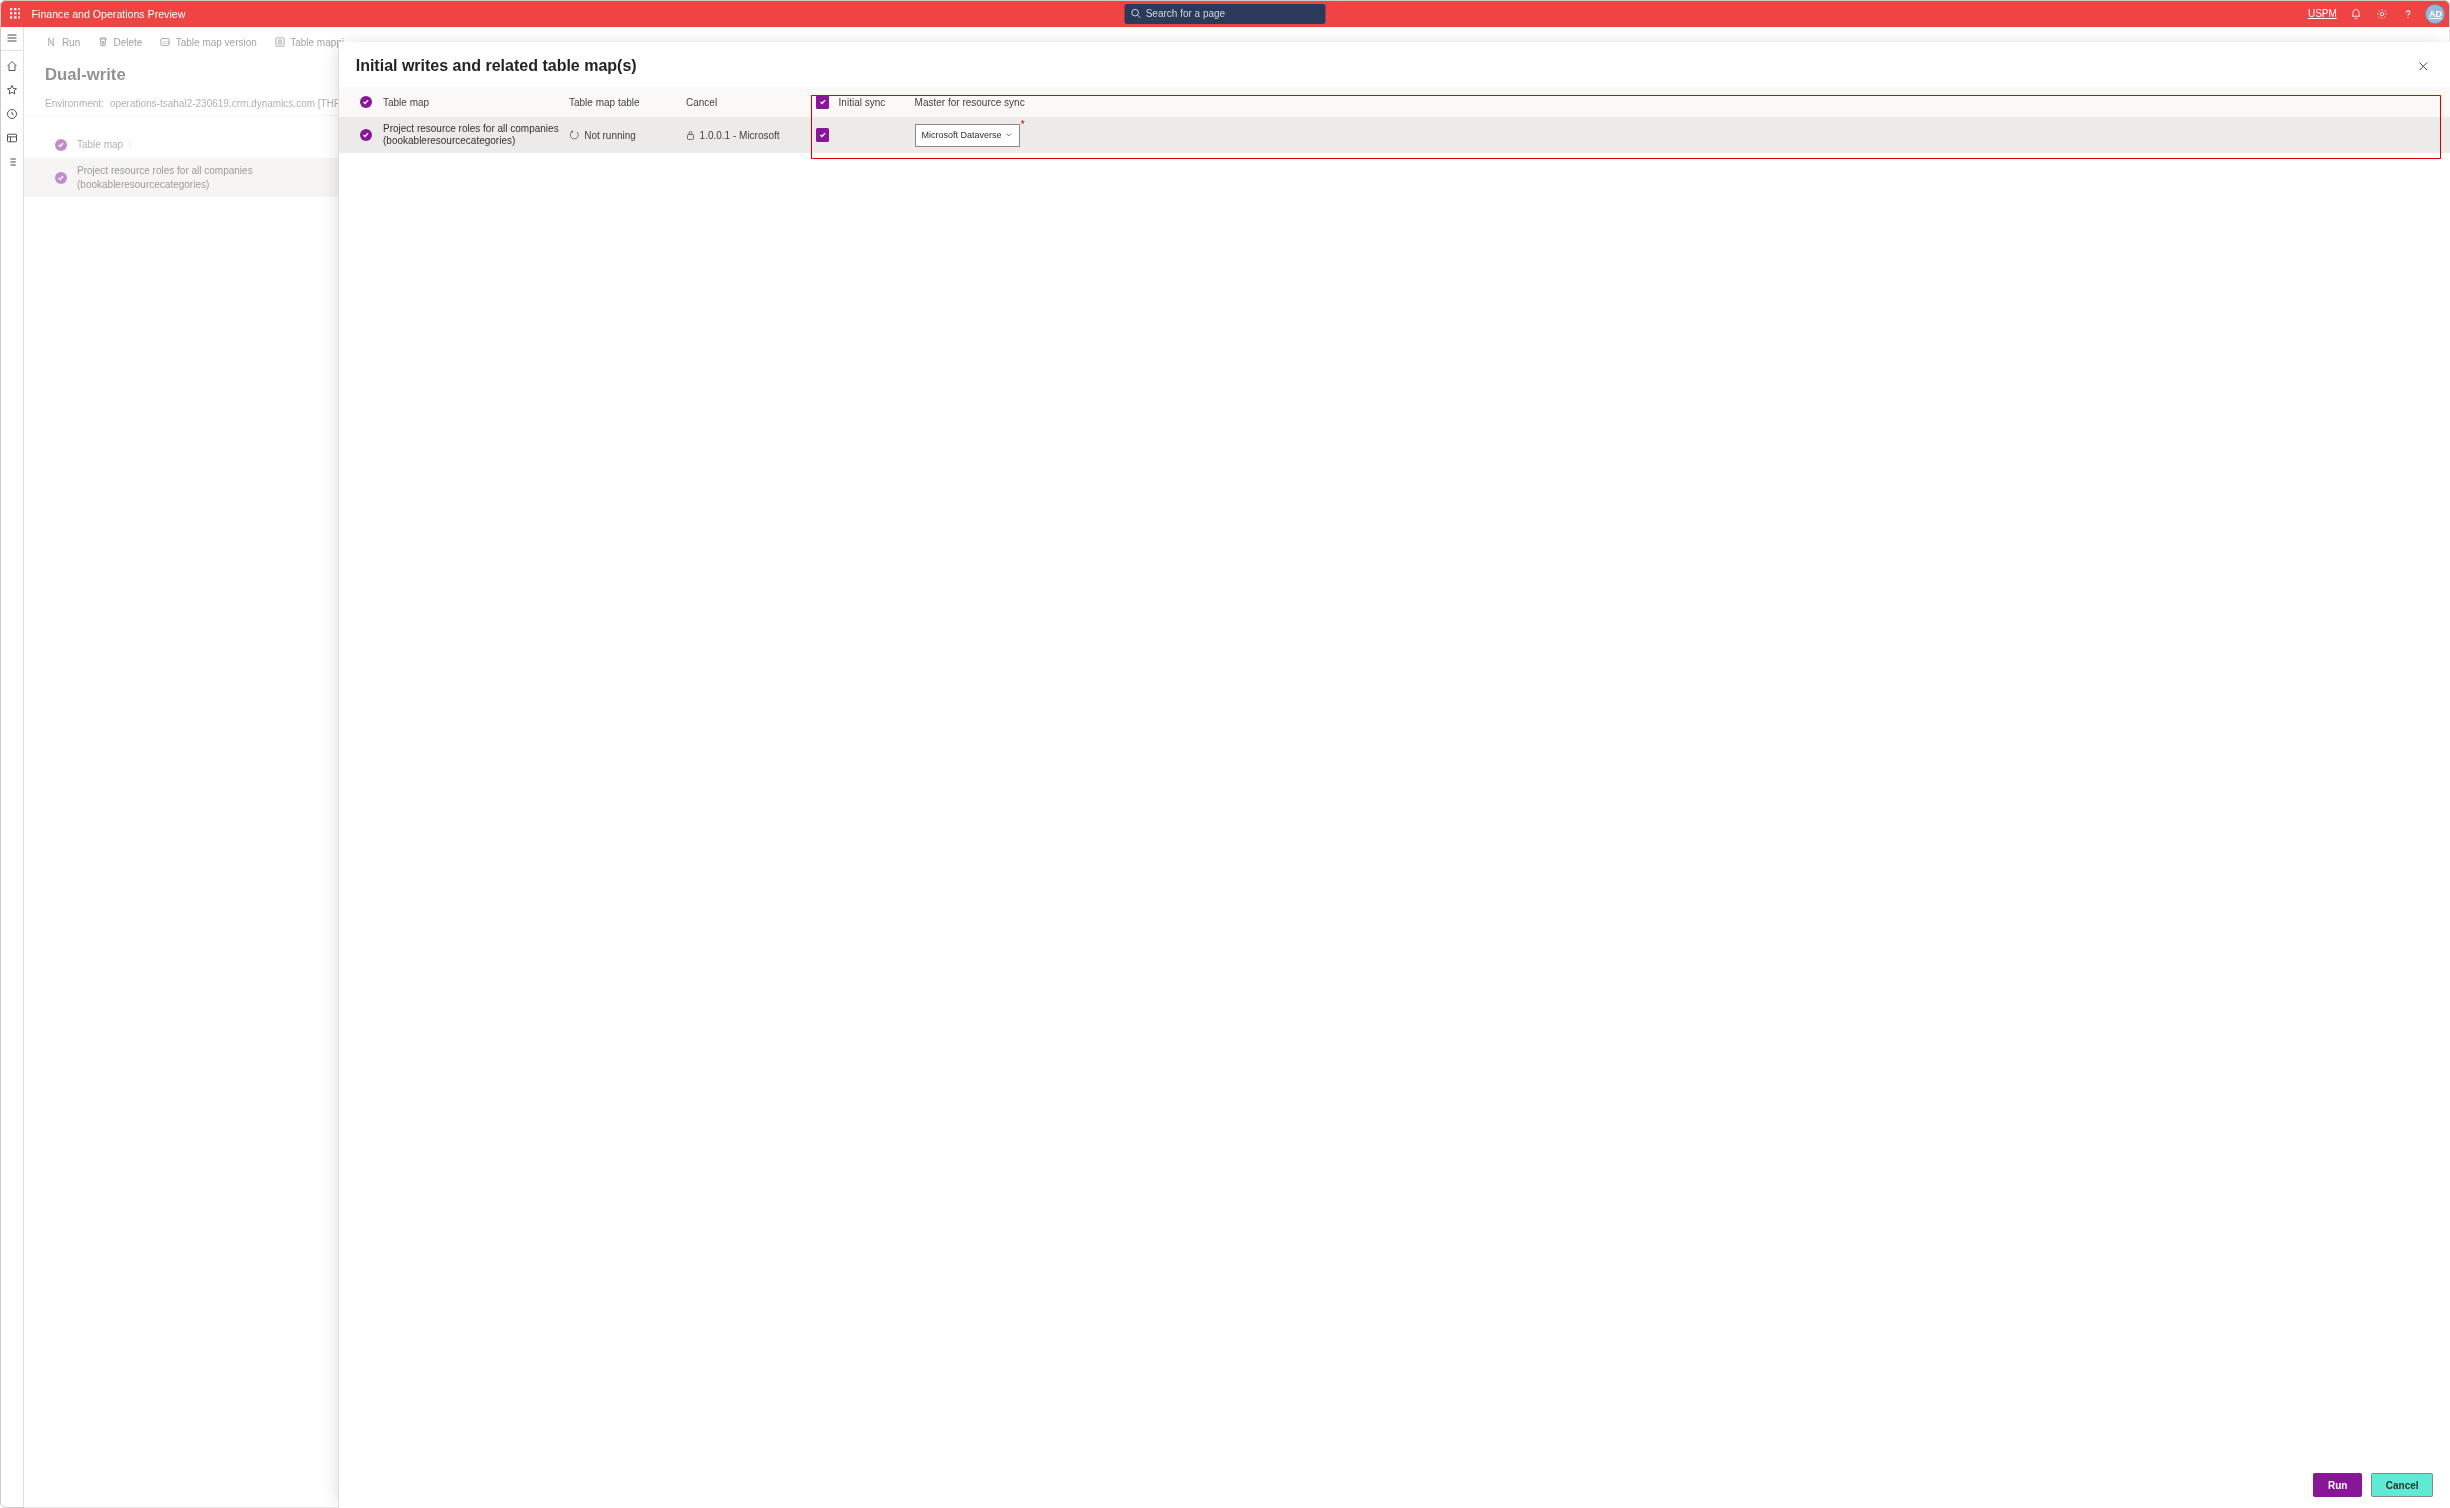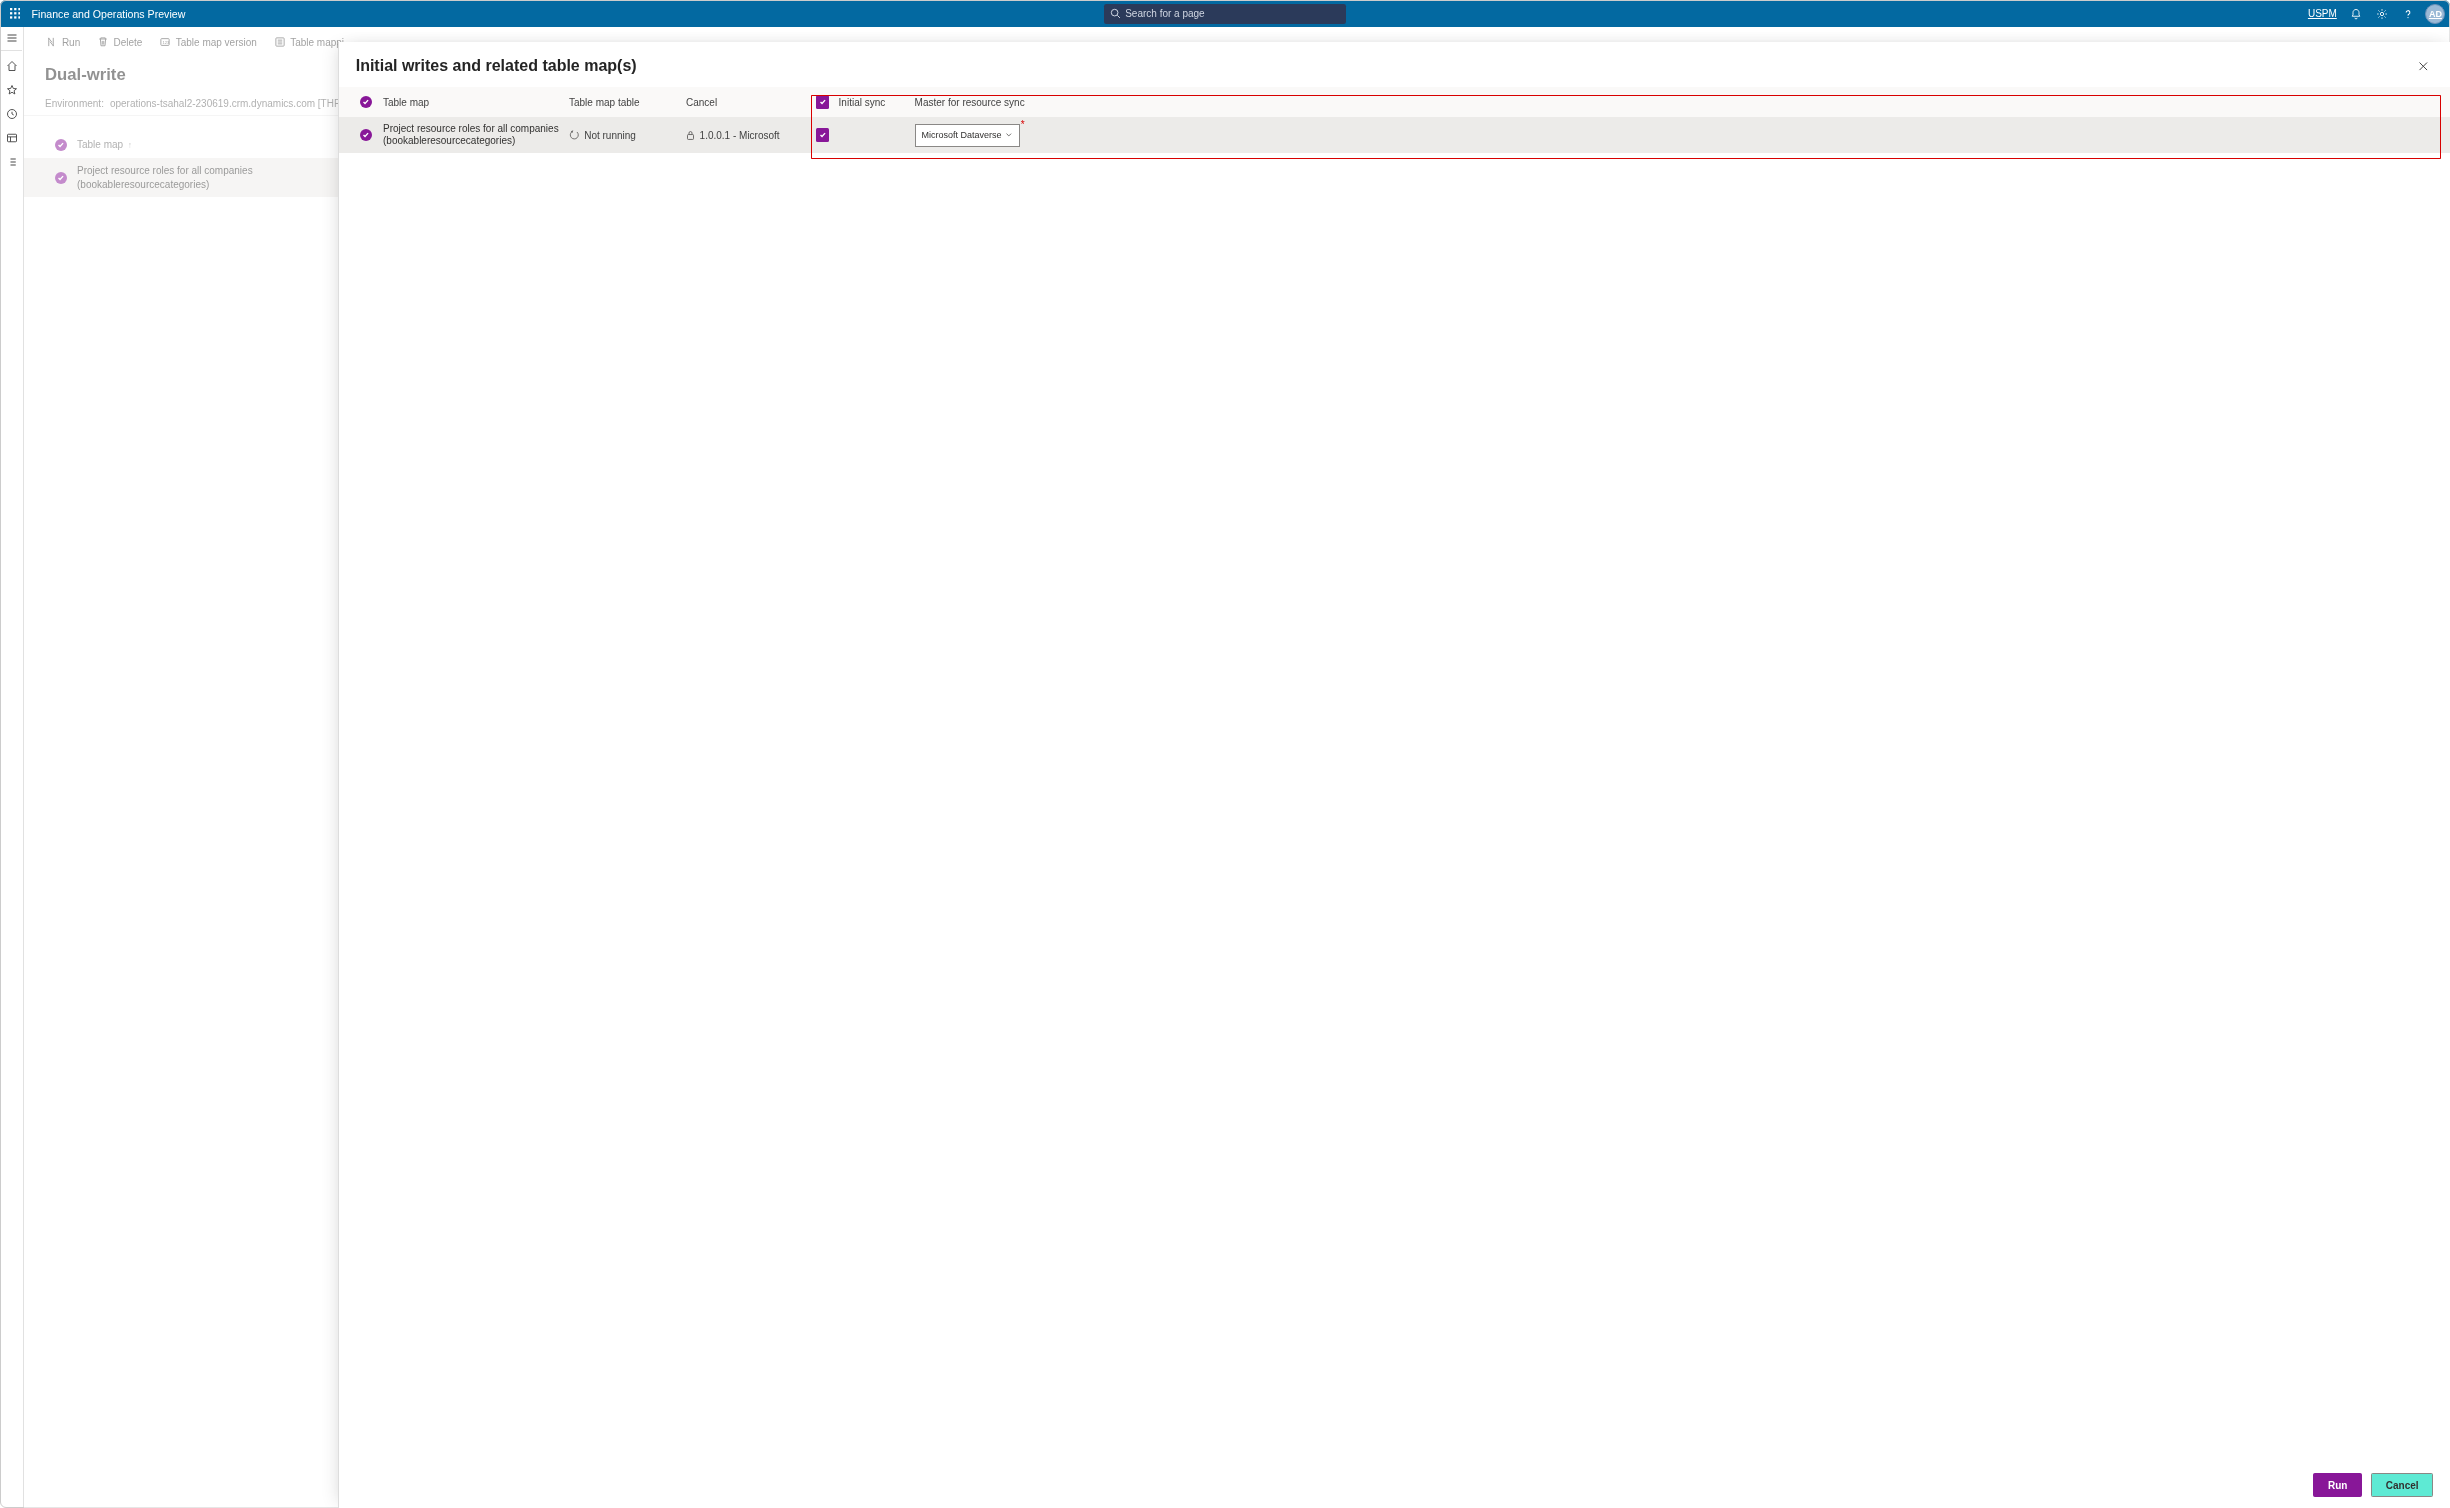--- a/index.html
+++ b/index.html
@@ -2,40 +2,40 @@
 <html><head>
 <meta charset="utf-8">
 <style>
   * { box-sizing: border-box; margin: 0; padding: 0; }
   html, body { width: 100%; height: 100%; font-family: "Segoe UI", Arial, sans-serif; font-size: 10px; color: #323130; background:#fff; overflow:hidden; }
   body { position: relative; }
 
   
   .topbar {
     height: 27px;
-    background: #0369a1;
+    background: #ef4444;
     color: #fff;
     display: flex;
     align-items: center;
     padding: 0 4.6px;
     position: relative;
     border-top-left-radius: 6px;
     border-top-right-radius: 6px;
   }
   .topbar .waffle {
     width: 21px; height:21px; display:flex; align-items:center; justify-content:center;
     cursor:pointer;
   }
   .topbar .app-title { margin-left: 6px; font-size: 10.6px; font-weight: 500; color:#fff; }
   .topbar .search-wrap {
     position:absolute; left:50%; transform:translateX(-50%);
     display:flex; align-items:center;
     background: #2b3a5a;
     border-radius: 2.3px;
-    height: 20px; width: 242px;
+    height: 20px; width: 201px;
     padding: 0 6px;
     color:#d0d6e2;
   }
   .topbar .search-wrap svg { flex-shrink:0; }
   .topbar .search-wrap span { margin-left:4.6px; font-size:10px; color:#d0d6e2; }
   .topbar .right-cluster {
     margin-left:auto; display:flex; align-items:center; gap:3px;text-decoration:underline;
   }
   .topbar .company-code { font-size:10px; color:#fff; margin-right:4.6px; }
   .topbar .icon-btn {

